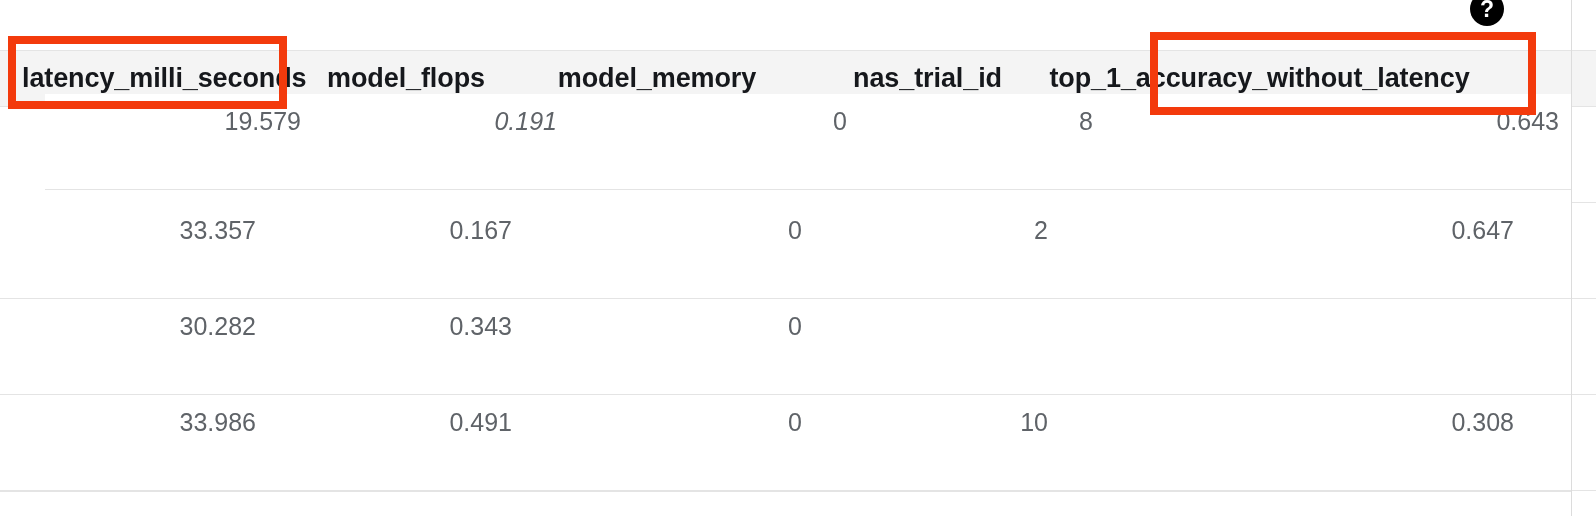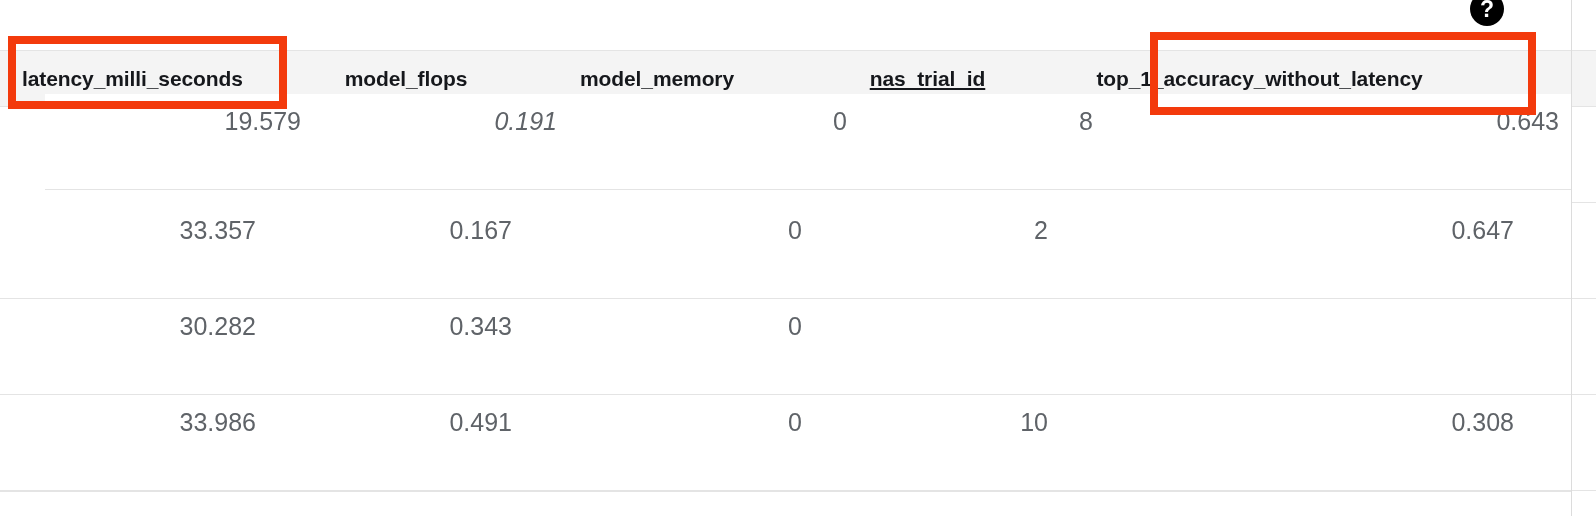--- a/index.html
+++ b/index.html
@@ -29,21 +29,21 @@
     width:1572px;height:57px;
     background:#f4f4f4;
     border-top:1px solid #e4e4e4;
     border-bottom:1px solid #e4e4e4;
     box-sizing:border-box;
   }
   .header-cell{
     position:absolute;top:0;height:55px;
     display:flex;align-items:center;
     box-sizing:border-box;
-    font-size:21px;
+    font-size:27px;
     font-weight:bold;
     color:#16181c;
     letter-spacing:-0.1px;
     white-space:nowrap;
   }
   .header-cell.left{justify-content:flex-start;padding-left:22px;}
   .header-cell.right{justify-content:center;padding-right:0px;}
 
   
   .body-row{
@@ -125,21 +125,21 @@
     <div class="header-row">
       <div class="header-cell left" style="left:0px;width:300px;">
         <span>latency_milli_seconds</span>
       </div>
       <div class="header-cell right" style="left:300px;width:212px;">
         <span>model_flops</span>
       </div>
       <div class="header-cell right" style="left:512px;width:290px;">
         <span>model_memory</span>
       </div>
-      <div class="header-cell right" style="left:802px;width:251px;text-decoration:underline;">
+      <div class="header-cell right" style="left:802px;width:251px;">
         <span>nas_trial_id</span>
       </div>
       <div class="header-cell right" style="left:1053px;width:466px;padding-right:53px;">
         <span>top_1_accuracy_without_latency</span>
       </div>
     </div>
 
     <div class="body-row" style="top:94px;margin-left:45px;">
       <div class="cell" style="left:0px;width:256px;">19.579</div>
       <div class="cell" style="left:256px;width:256px;font-style:italic;">0.191</div>

